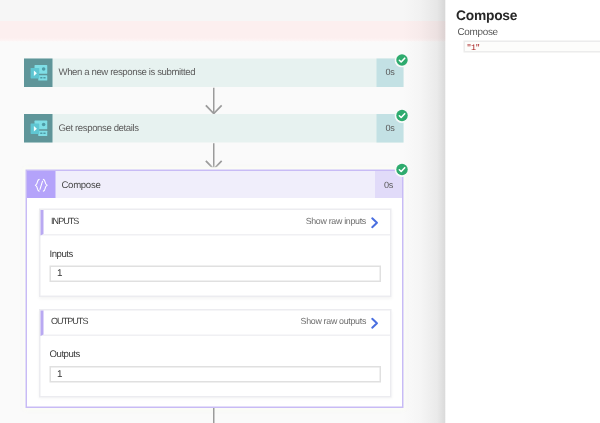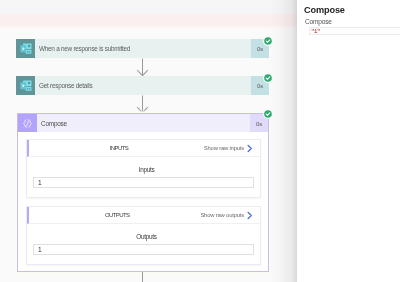--- a/index.html
+++ b/index.html
@@ -1,18 +1,18 @@
 <!DOCTYPE html>
 <html><head>
 <meta charset="utf-8">
 <style>
   html,body{margin:0;padding:0;}
   body{width:400px;height:282px;overflow:hidden;background:#fafafa;
        font-family:"Liberation Sans",sans-serif;-webkit-font-smoothing:antialiased;}
-  .root{position:relative;width:400px;height:282px;text-align:center;}
+  .root{position:relative;width:400px;height:282px;}
 
   
   .topbar{position:absolute;left:0;top:0;width:400px;height:14px;background:#f6f6f6;}
   .errbar{position:absolute;left:0;top:14px;width:400px;height:14px;background:linear-gradient(to bottom,#fcefef 0%,#fcefef 80%,#fdf3f3 92%,#fbfbfb 100%);}
 
   
   .canvas{position:absolute;left:0;top:28px;width:297px;height:254px;background:#fafafa;overflow:visible;}
 
   .card{position:absolute;display:flex;align-items:stretch;background:#e7f2f0;}
   .card .ic{width:19px;display:flex;align-items:center;justify-content:center;background:#5f9599;}

